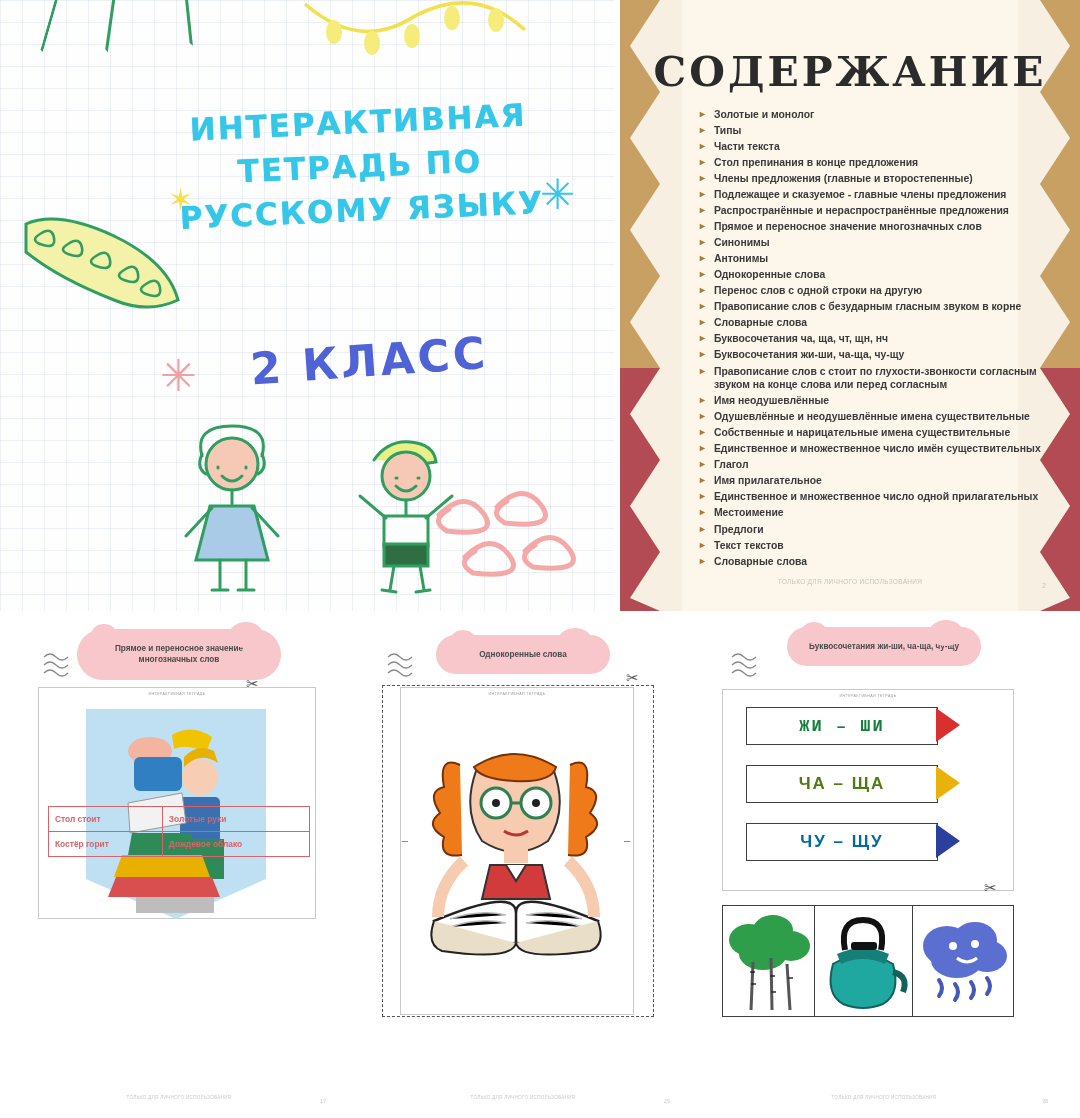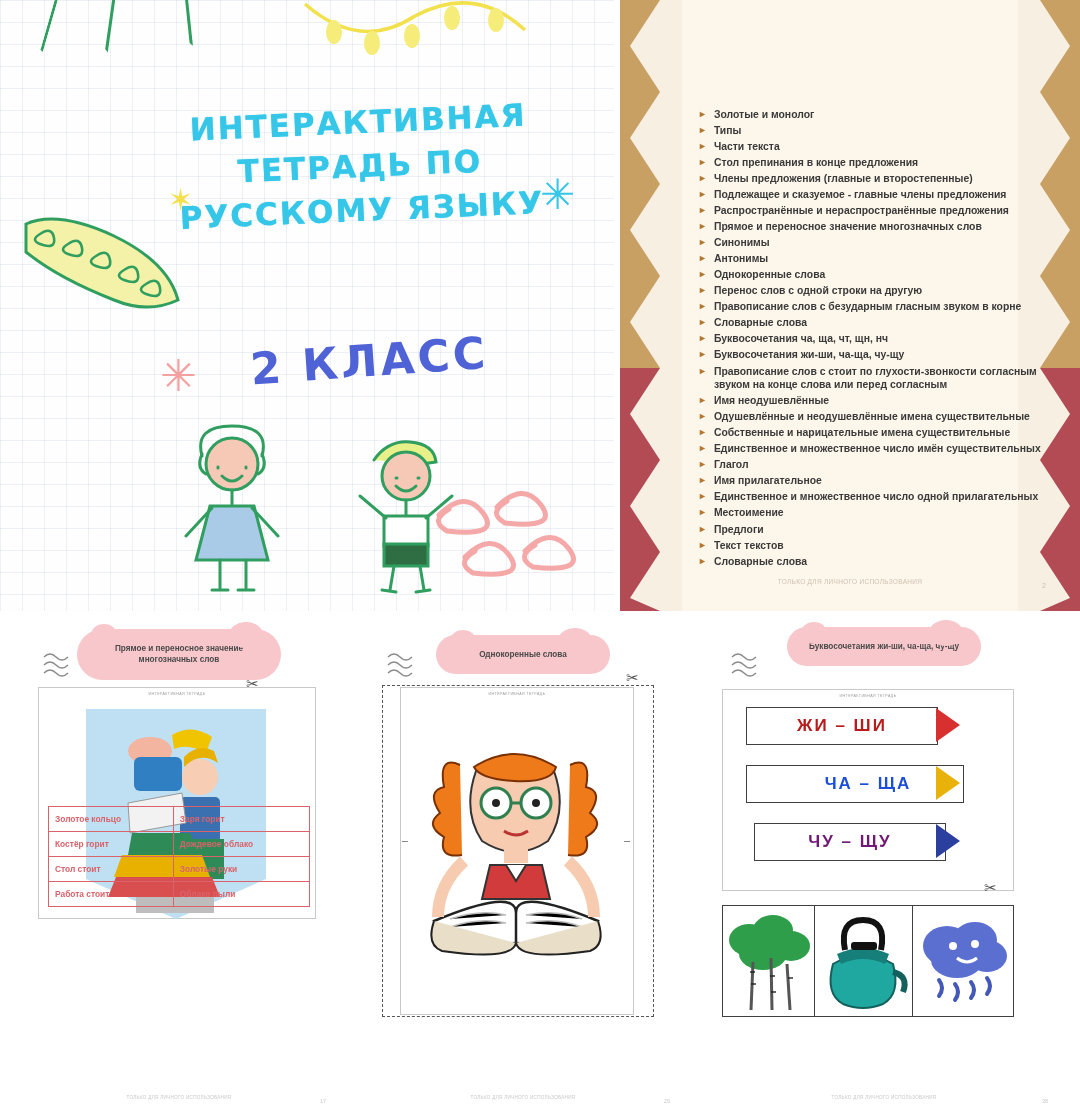--- a/index.html
+++ b/index.html
@@ -233,20 +233,21 @@
       <path d="M62 184 L22 184 L52 230 L22 276 L62 276 Z"></path>
       <path d="M62 276 L22 276 L52 322 L22 368 L62 368 Z"></path>
     </g>
     <g fill="#b34b55">
       <path d="M62 368 L22 368 L52 414 L22 460 L62 460 Z"></path>
       <path d="M62 460 L22 460 L52 506 L22 552 L62 552 Z"></path>
       <path d="M62 552 L22 552 L52 598 L22 611 L62 611 Z"></path>
     </g>
   </svg>
 
+  <div class="contents-title">СОДЕРЖАНИЕ</div>
 
   <div class="toc">
     <div class="toc-item">
         <span class="bullet">►</span>
         <span>Золотые и монолог</span>
       </div>
     <div class="toc-item">
         <span class="bullet">►</span>
         <span>Типы</span>
       </div>
@@ -388,35 +389,27 @@
       <path d="M52 98 l54 -10 l4 30 l-56 10 Z" fill="#f2f2f2" stroke="#999"></path>
       <path d="M56 128 h58 l10 22 h-72 Z" fill="#2e8b57"></path>
       <path d="M46 150 h80 l8 22 h-96 Z" fill="#e8b100"></path>
       <path d="M40 172 h96 l8 20 h-112 Z" fill="#d94f4f"></path>
       <path d="M60 192 h78 v16 h-78 Z" fill="#bdbdbd"></path>
     </g>
   </svg>
 
   <table class="words" style="top:189px;">
     <tbody>
-        <tr>
-      <td>Золотое кольцо</td>
-      <td>Заря горит</td>
-    </tr>
-    <tr>
-      <td>Костёр горит</td>
-      <td>Дождевое облако</td>
-    </tr>
     <tr>
       <td>Стол стоит</td>
       <td>Золотые руки</td>
     </tr>
     <tr>
-      <td>Работа стоит</td>
-      <td>Облако пыли</td>
+      <td>Костёр горит</td>
+      <td>Дождевое облако</td>
     </tr>
   </tbody>
     </table>
 
   <div class="footer-note">ТОЛЬКО ДЛЯ ЛИЧНОГО ИСПОЛЬЗОВАНИЯ</div>
   <div class="footer-page">17</div>
 </div>
 
 <div class="page sheet" id="sheet2">
   <div class="cloud" style="top:22px;width:130px;">Однокоренные слова</div>
@@ -477,27 +470,27 @@
       <path d="M2 6 q6 -6 12 0 t12 0"></path>
         <path d="M2 14 q6 -6 12 0 t12 0"></path>
         <path d="M2 22 q6 -6 12 0 t12 0"></path>
     </g>
   </svg>
 
   <div class="frame" style="left:20px;top:72px;width:290px;height:200px;">
     <div class="tiny-head">ИНТЕРАКТИВНАЯ ТЕТРАДЬ</div>
   </div>
 
-  <div class="syl-box" style="left:44px;top:90px;width:190px;height:36px;color:#b91c1c;">ЖИ – ШИ</div>
+  <div class="syl-box" style="left:44px;top:90px;width:190px;height:36px;color:#15803d;font-family:Liberation Mono, monospace;">ЖИ – ШИ</div>
   <div class="arrow" style="left:234px;top:91px;border-left:24px solid #d82f2f;"></div>
 
-  <div class="syl-box" style="left:44px;top:148px;width:190px;height:36px;color:#1d4ed8;padding-left:26px;">ЧА – ЩА</div>
+  <div class="syl-box" style="left:44px;top:148px;width:190px;height:36px;color:#4d7c0f;">ЧА – ЩА</div>
   <div class="arrow" style="left:234px;top:149px;border-left:24px solid #e8b20a;"></div>
 
-  <div class="syl-box" style="left:52px;top:206px;width:190px;height:36px;color:#701a75;">ЧУ – ЩУ</div>
+  <div class="syl-box" style="left:44px;top:206px;width:190px;height:36px;color:#0369a1;">ЧУ – ЩУ</div>
   <div class="arrow" style="left:234px;top:207px;border-left:24px solid #2b3f9e;"></div>
 
   <div class="scissor" style="left:282px;top:262px;">✂</div>
 
   <div class="pic-cell" style="left:20px;top:288px;width:92px;height:110px;">
     <svg viewBox="0 0 92 110" style="width:100%;height:100%">
       <g fill="#2f9e4a">
         <ellipse cx="26" cy="34" rx="20" ry="16"></ellipse>
           <ellipse cx="50" cy="24" rx="20" ry="15"></ellipse>
         <ellipse cx="68" cy="40" rx="19" ry="15"></ellipse>

